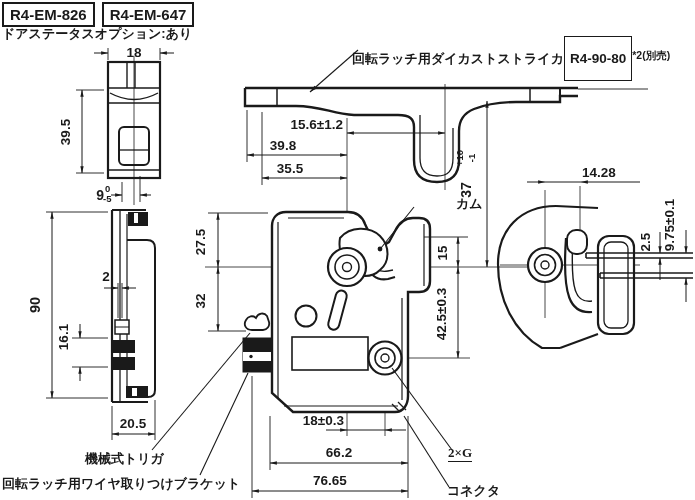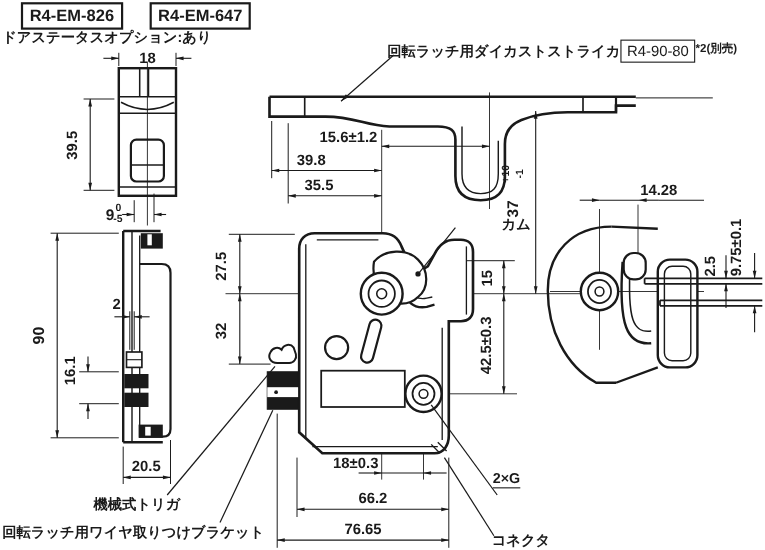--- a/index.html
+++ b/index.html
@@ -4,24 +4,24 @@
 <style>
   html,body{margin:0;padding:0;background:#fff;}
   #canvas{position:relative;width:695px;height:500px;background:#fff;overflow:hidden;
           font-family:"Liberation Sans",sans-serif;color:#1a1a1a;}
   svg{position:absolute;left:0;top:0;}
   svg text{font:600 13.5px "Liberation Sans",sans-serif;fill:#1a1a1a;}
   svg text.tol{font:600 9.5px "Liberation Sans",sans-serif;}
   .lbl{position:absolute;font-size:13px;font-weight:700;white-space:nowrap;line-height:1.15;}
   .lbl.light{font-weight:600;}
   .hdr{position:absolute;left:2px;top:2px;display:flex;gap:7px;}
-  .modelbox{border:2px solid #1a1a1a;padding:0 6px;font-size:15px;font-weight:700;height:21px;line-height:21px;margin-left:17px;}
+  .modelbox{border:2px solid #1a1a1a;padding:0 6px;font-size:15px;font-weight:700;height:21px;line-height:21px;}
   .strikerrow{position:absolute;left:352px;top:36px;display:flex;align-items:center;gap:0;}
   .strikerrow .txt{font-size:13px;font-weight:700;}
-  .smallbox{border:1.6px solid #1a1a1a;padding:0 5px;font-size:13.5px;font-weight:400;height:19px;line-height:19px;}
+  .smallbox{border:1.6px solid #1a1a1a;padding:12px 5px;font-size:13.5px;font-weight:700;height:19px;line-height:19px;}
   .note{font-size:10.5px;font-weight:700;position:relative;top:-3px;}
   .underl{border-bottom:1.6px solid #1a1a1a;padding-bottom:1px;}
 </style>
 </head>
 <body>
 
 <div id="canvas">
 
 <svg width="695" height="500" viewBox="0 0 695 500">
   <defs>
@@ -276,16 +276,16 @@
 
 <div class="strikerrow">
   <span class="txt">回転ラッチ用ダイカストストライカ</span>
   <span class="smallbox">R4-90-80</span>
   <span class="note">*2(別売)</span>
 </div>
 
 <div class="lbl" style="left:412px;top:197px;margin-left:44px;">カム</div>
 <div class="lbl light" style="left:85px;top:452px;text-align:right;">機械式トリガ</div>
 <div class="lbl light" style="left:2px;top:477px;">回転ラッチ用ワイヤ取りつけブラケット</div>
-<div class="lbl" style="left:448px;top:428px;"><span class="underl">2×G</span></div>
+<div class="lbl" style="left:448px;top:446px;font-family:Liberation Serif, serif;"><span class="underl">2×G</span></div>
 <div class="lbl light" style="left:447px;top:484px;">コネクタ</div>
 
 </div>
 
 </body></html>

